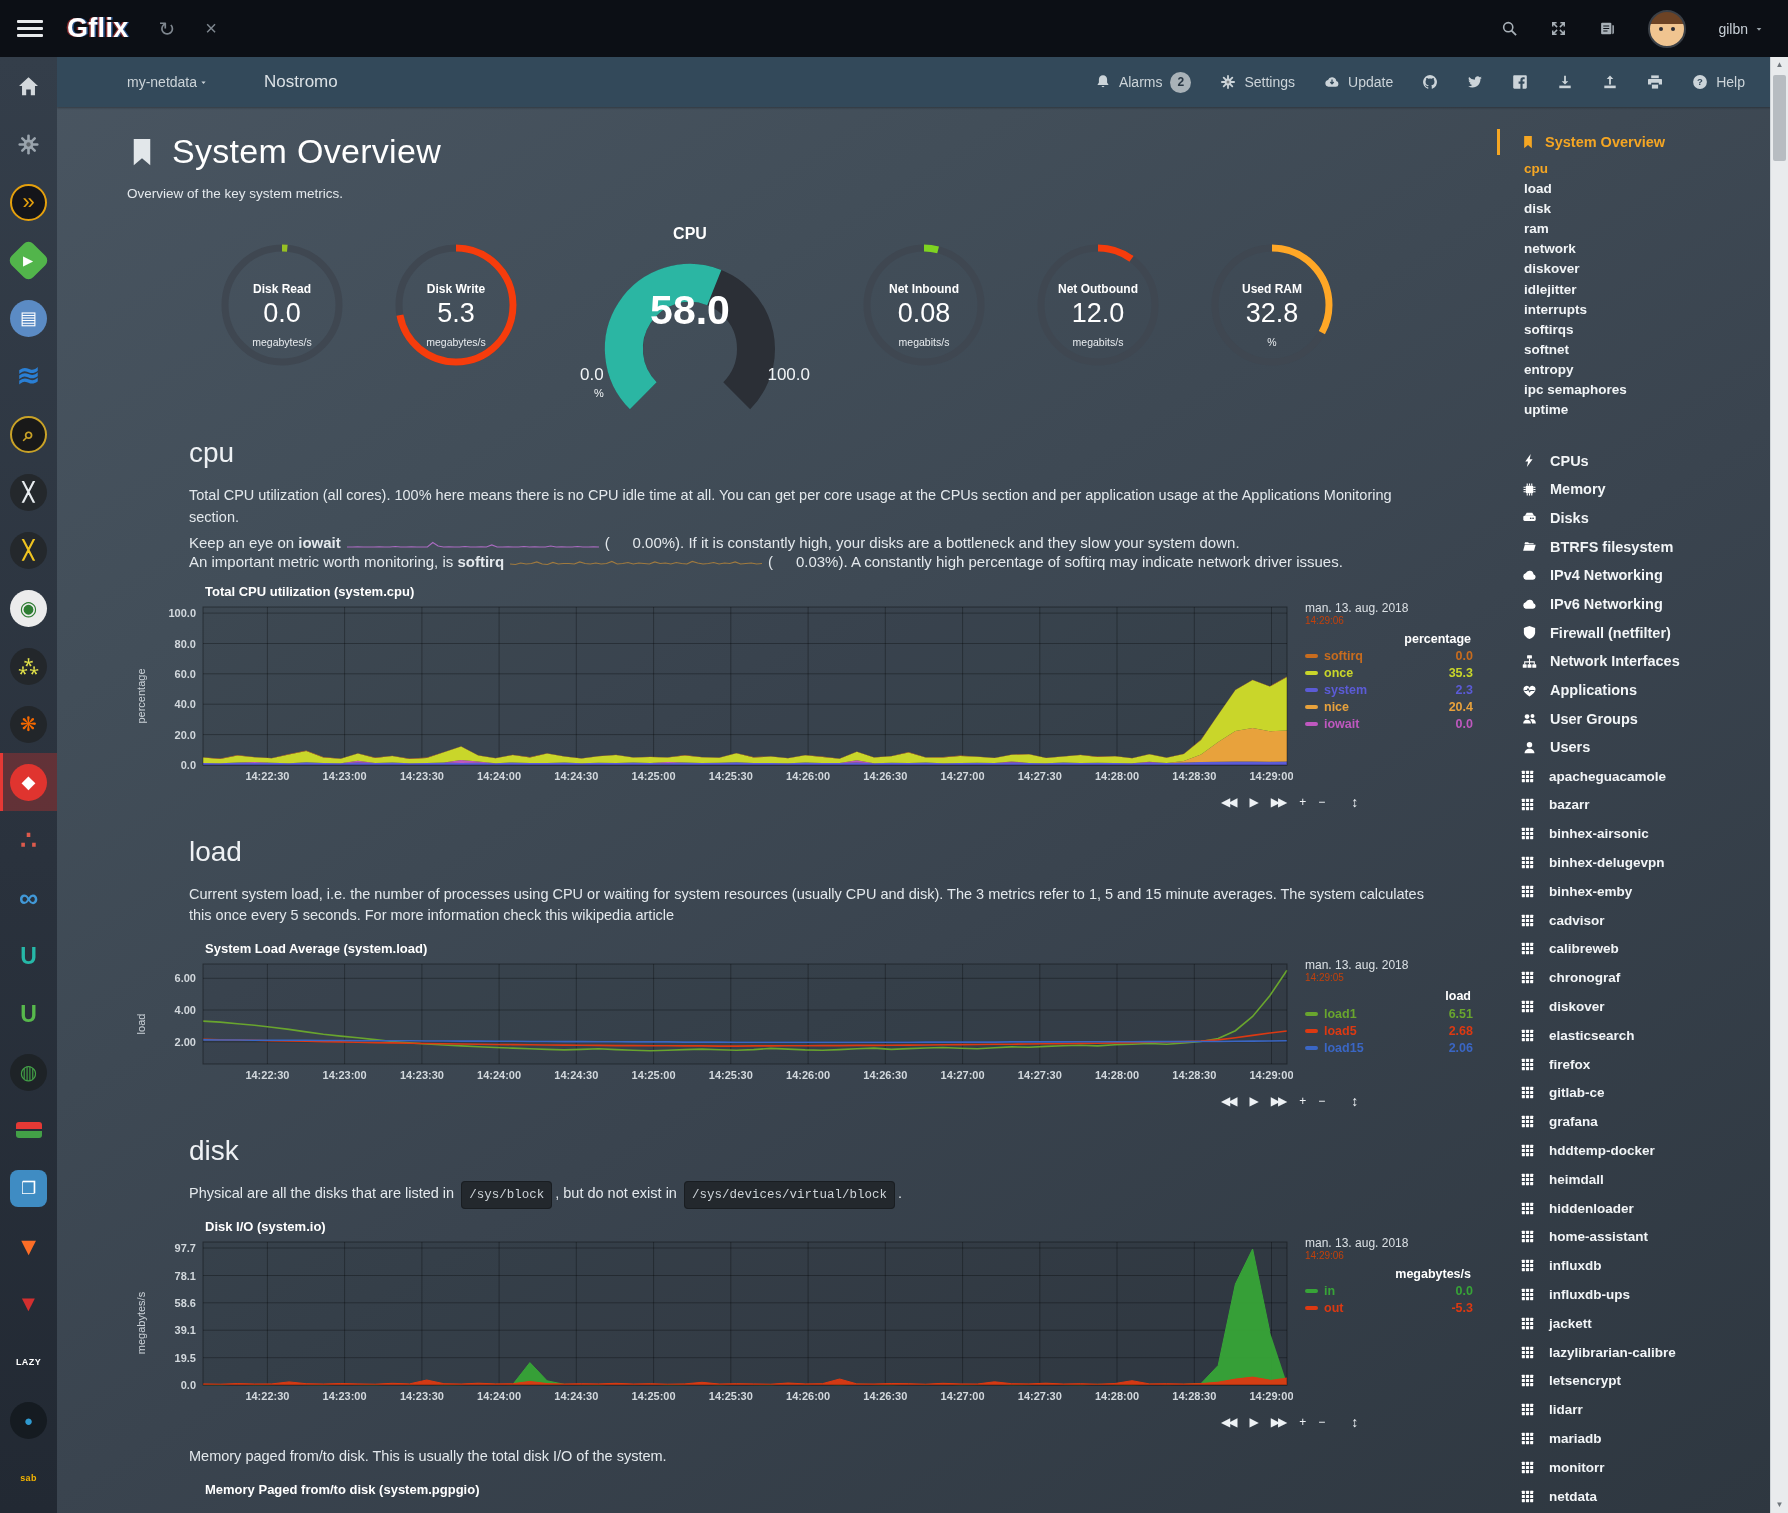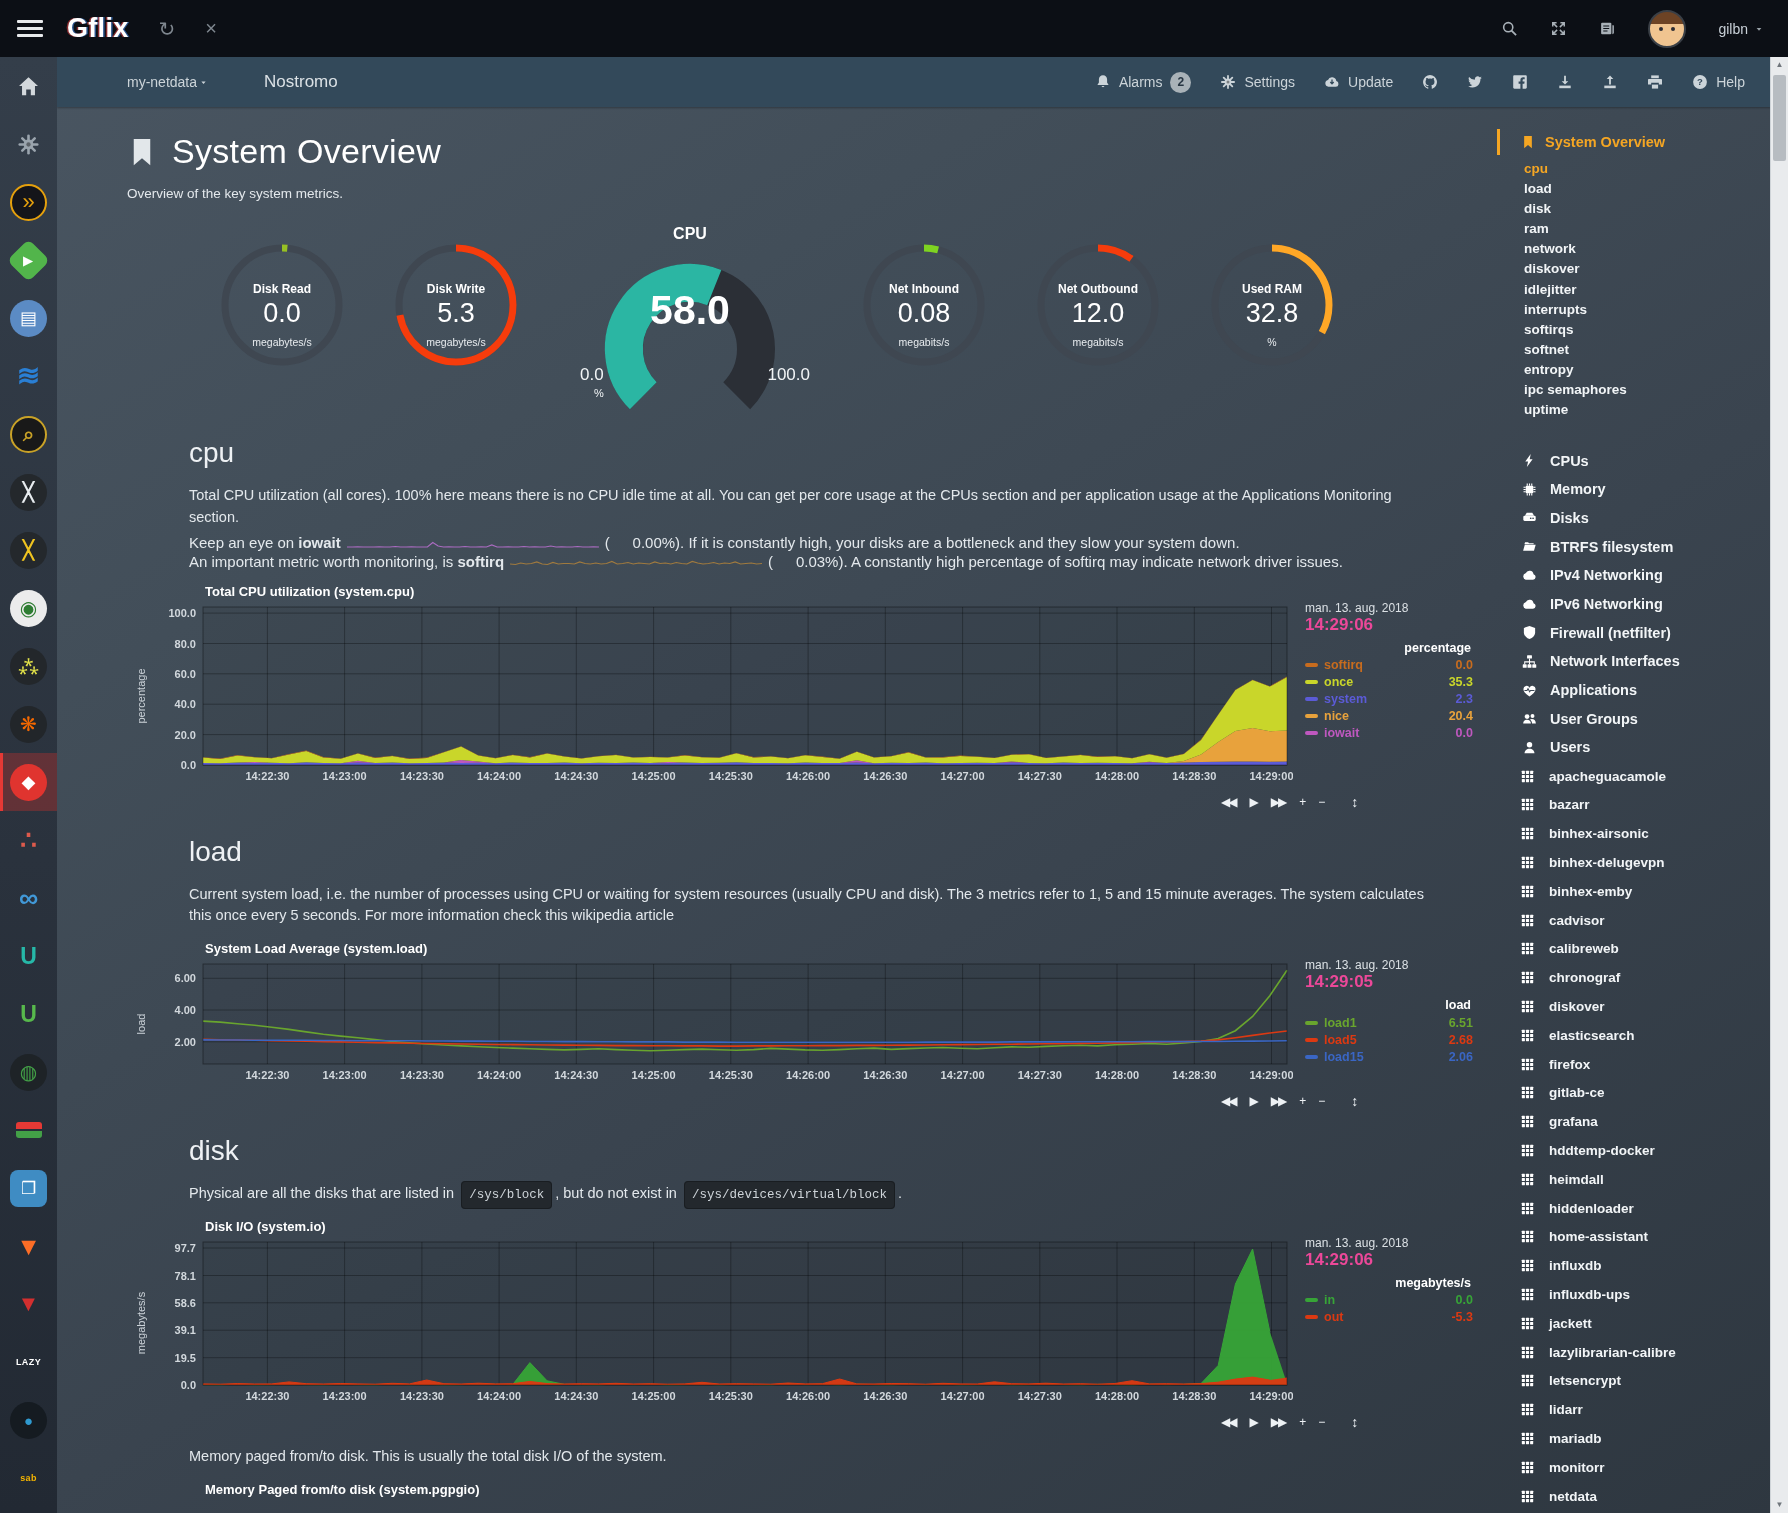--- a/index.html
+++ b/index.html
@@ -74,21 +74,21 @@
         border-radius:4px;padding:6px 7px;color:#ced4d9;margin:0 3px}
   
   .chart-block{position:relative;margin:14px 0 0 76px}
   .chart-title{margin-left:72px;font-size:13px;font-weight:bold;color:#fff}
   .chart-row{display:flex;margin-top:2px}
   .ylabel-wrap{width:16px;position:relative}
   .ylabel{position:absolute;top:50%;left:50%;transform:translate(-50%,-50%) rotate(-90deg);
           font-size:11px;color:#ccd3d9;white-space:nowrap}
   .legend{width:168px;padding-left:12px;font-size:12.5px}
   .lg-date{color:#dbe0e4;font-weight:normal;font-size:12px}
-  .lg-time{color:#ec4899;font-weight:bold;font-size:17px}
+  .lg-time{color:#c2410c;font-weight:normal;font-size:10px}
   .lg-units{color:#fff;font-weight:bold;text-align:right;margin:6px 0 2px;padding-right:2px}
   .lg-row{display:flex;align-items:center;height:17px;font-weight:bold;cursor:pointer}
   .lg-swatch{width:13px;height:4px;border-radius:2px;margin-right:6px}
   .lg-val{margin-left:auto}
   .ctoolbar{display:flex;gap:14px;margin:3px 0 0 1088px;color:#eef2f5;font-size:12px;align-items:center}
   .tbi{cursor:pointer;letter-spacing:-2px}
   .tbi.resize{margin-left:14px;letter-spacing:0;font-size:14px}
   
   .rmenu{position:absolute;right:17px;top:107px;width:274px;bottom:0;z-index:6;padding-top:22px;box-sizing:border-box}
   .rm-head{display:flex;align-items:center;gap:10px;color:#f5a623;font-weight:bold;font-size:14.5px;

